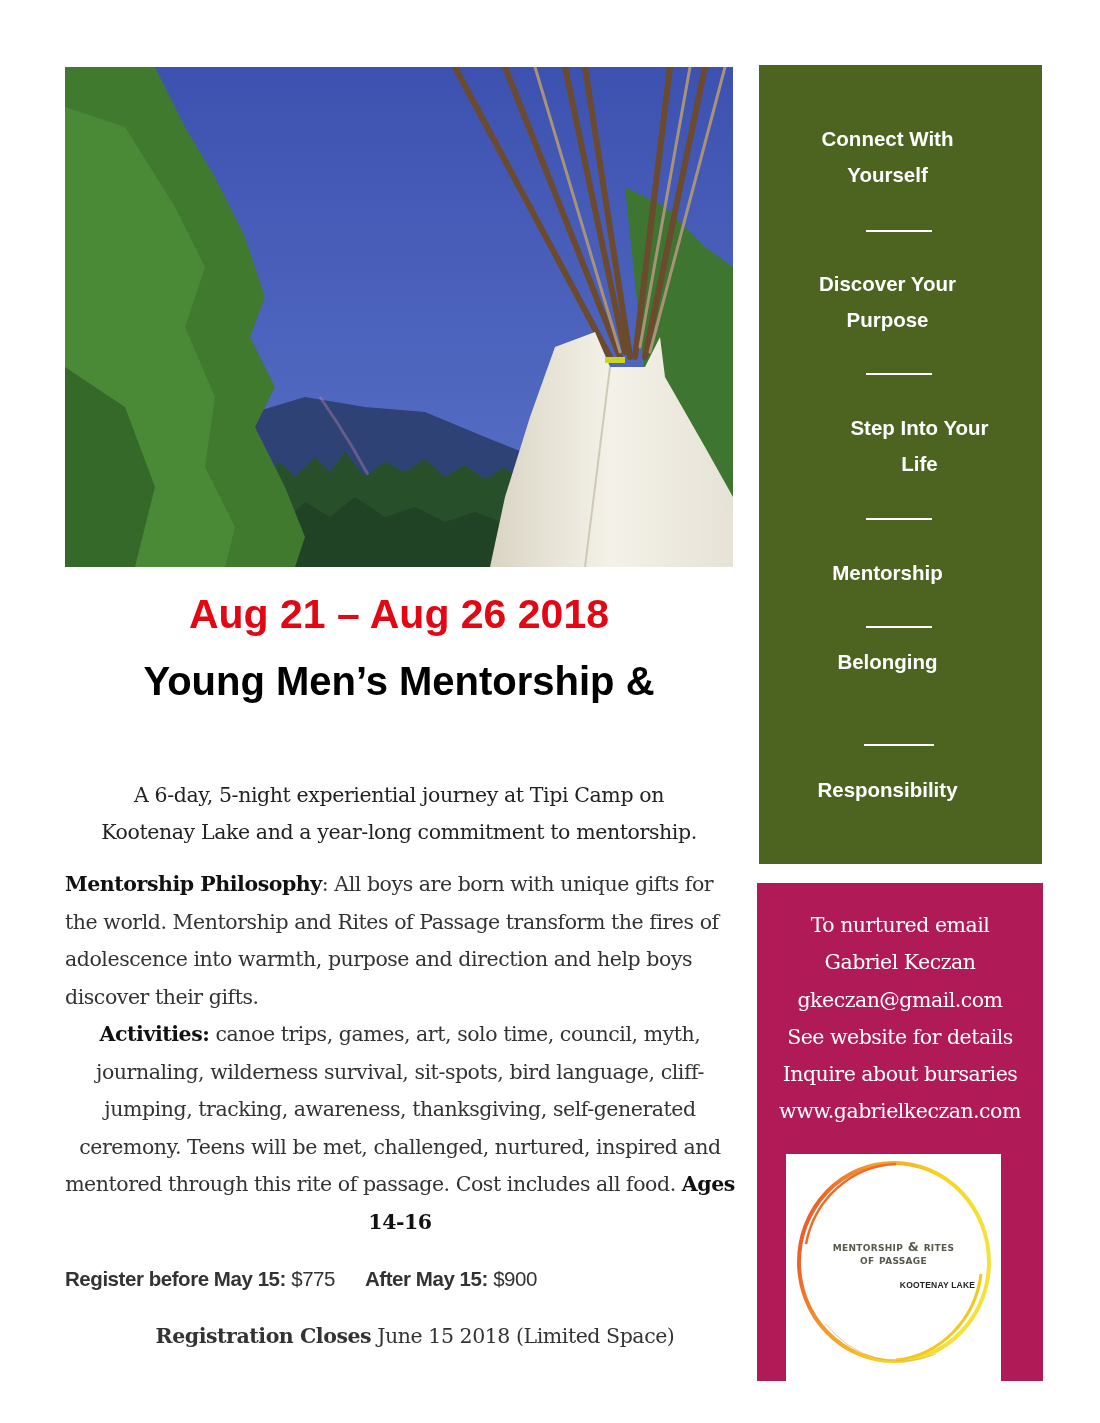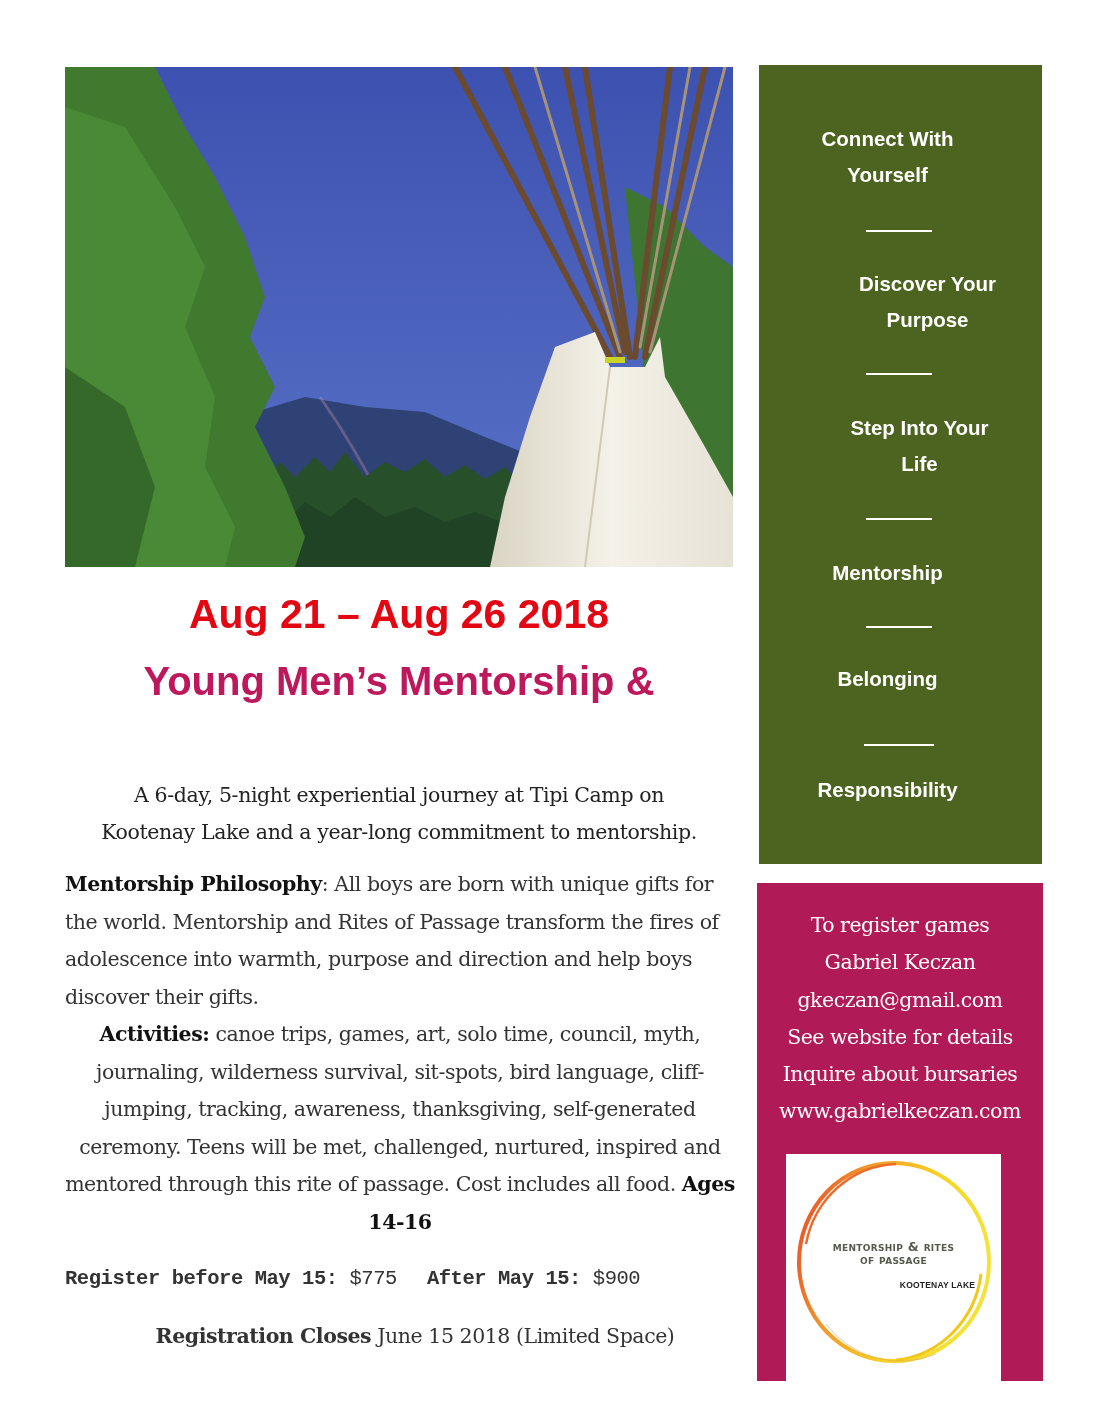--- a/index.html
+++ b/index.html
@@ -9,32 +9,32 @@
   
   .photo { left: 65px; top: 67px; width: 668px; height: 500px; overflow: hidden; }
   .photo svg { display: block; width: 100%; height: 100%; }
 
   
   .date { left: 65px; top: 588px; width: 668px; text-align: center;
           font-family: "Liberation Sans", sans-serif; font-weight: bold;
           font-size: 41px; color: #e30613; line-height: 52px; }
   .title { left: 65px; top: 650px; width: 668px; text-align: center;
            font-family: "Liberation Sans", sans-serif; font-weight: bold;
-           font-size: 40px; color: #be185d; line-height: 62px; }
+           font-size: 40px; color: #000000; line-height: 62px; }
   .subtitle { left: 58px; top: 777px; width: 682px; text-align: center;
               font-family: "DejaVu Serif", serif; font-size: 20.5px; color: #222;
               line-height: 37px; letter-spacing: -0.4px; }
   .para { left: 65px; width: 670px;
           font-family: "DejaVu Serif", serif; font-size: 20.5px; color: #333;
           line-height: 37.5px; letter-spacing: -0.45px; }
   .para b { color: #111; }
   .p1 { top: 866px; }
   .p2 { top: 1016px; text-align: center; }
   .price { left: 65px; top: 1264px; width: 680px;
-           font-family: Liberation Mono, monospace; font-size: 20.5px; color: #333;
+           font-family: Liberation Sans, sans-serif; font-size: 20.5px; color: #333;
            letter-spacing: -0.45px; line-height: 30px; white-space: nowrap; }
   .price b { color: #333; }
   .gap { display: inline-block; width: 30px; }
   .closes { left: 65px; top: 1321px; width: 680px; text-align: center;
             padding-left: 20px; box-sizing: border-box;
             font-family: "DejaVu Serif", serif; font-size: 20.5px; color: #333;
             letter-spacing: -0.45px; line-height: 30px; white-space: nowrap; }
 
   
   .green { left: 759px; top: 65px; width: 283px; height: 799px; background: #4d6320; }
@@ -132,50 +132,50 @@
   <b>Registration Closes</b><span> June 15 2018 (Limited Space)</span>
 </div>
 
 <div class="abs green">
   <div class="g-item" style="top:56px;">
     <div>Connect With</div>
     <div>Yourself</div>
   </div>
   <div class="g-rule" style="top:165px;"></div>
 
-  <div class="g-item" style="top:201px;padding-left:40px;">
+  <div class="g-item" style="top:201px;">
     <div>Discover Your</div>
     <div>Purpose</div>
   </div>
   <div class="g-rule" style="top:308px;"></div>
 
   <div class="g-item" style="top:345px;padding-left:32px;">
     <div>Step Into Your</div>
     <div>Life</div>
   </div>
   <div class="g-rule" style="top:453px;"></div>
 
   <div class="g-item" style="top:490px;">
     <div>Mentorship</div>
   </div>
   <div class="g-rule" style="top:561px;"></div>
 
-  <div class="g-item" style="top:596px;text-align:center;">
+  <div class="g-item" style="top:579px;text-align:center;">
     <div>Belonging</div>
   </div>
   <div class="g-rule" style="top:679px; left:105px; width:70px;"></div>
 
   <div class="g-item" style="top:707px;">
     <div>Responsibility</div>
   </div>
 </div>
 
 <div class="abs magenta">
   <div class="m-text">
-    <div>To register games</div>
+    <div>To nurtured email</div>
     <div>Gabriel Keczan</div>
     <div>gkeczan@gmail.com</div>
     <div>See website for details</div>
     <div>Inquire about bursaries</div>
     <div>www.gabrielkeczan.com</div>
   </div>
   <div class="logo-box">
     <svg width="215" height="218" viewBox="0 0 215 218">
       <defs>
         <linearGradient id="ring" x1="0" y1="0" x2="1" y2="0.3">

